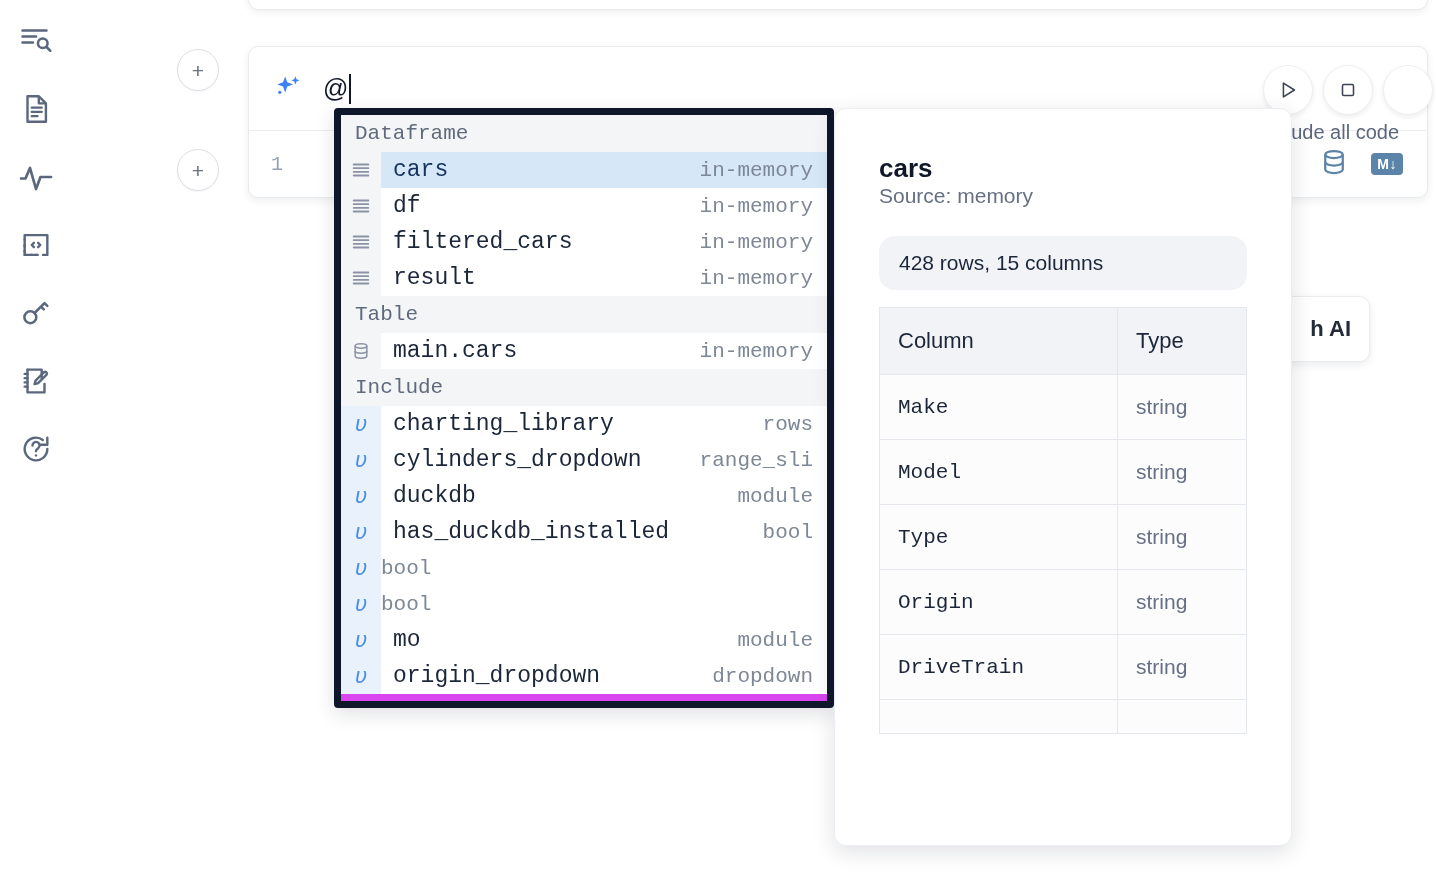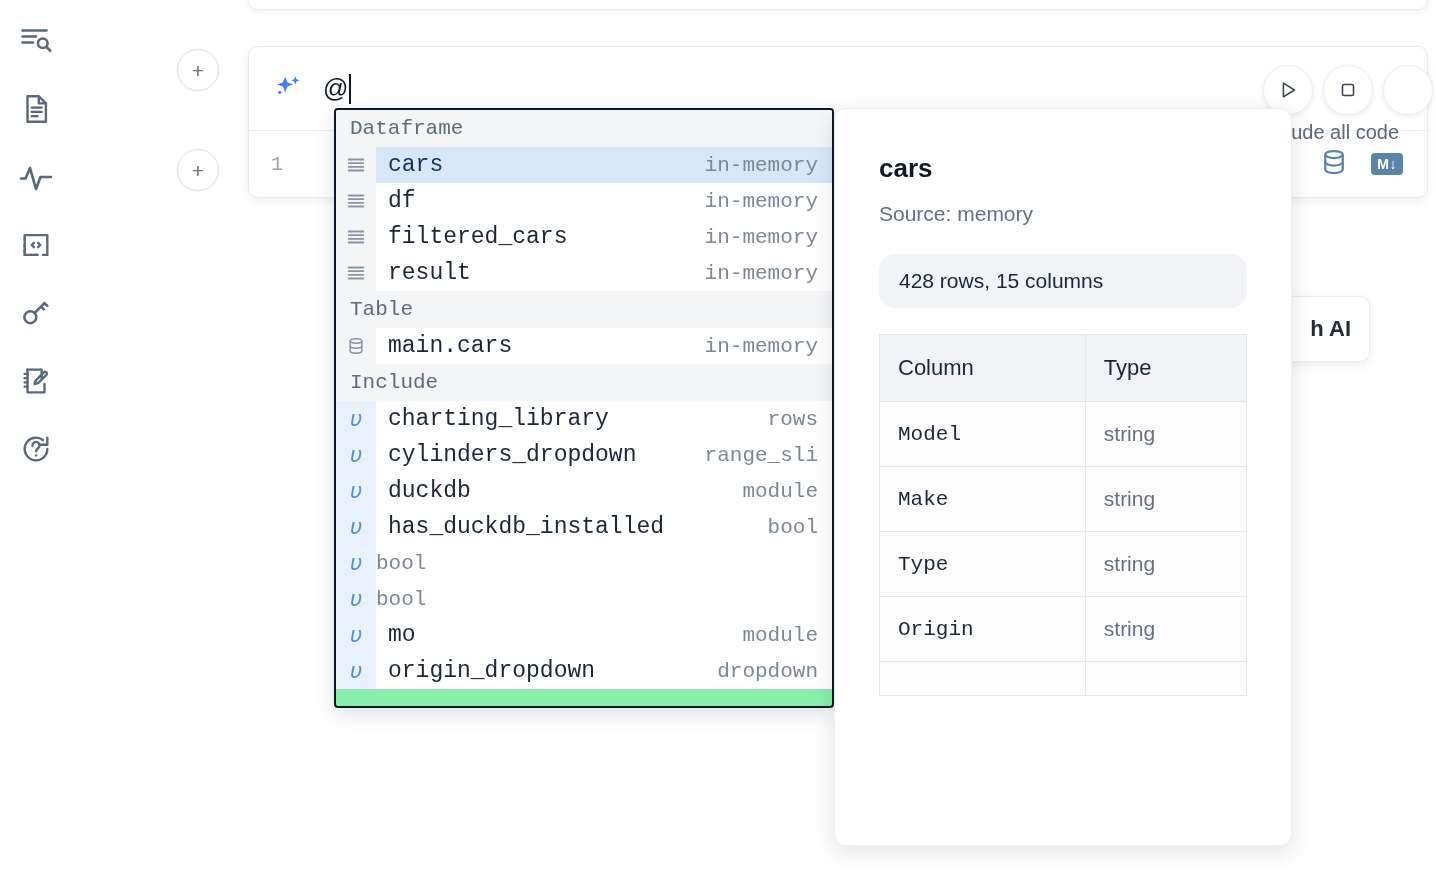--- a/index.html
+++ b/index.html
@@ -98,21 +98,21 @@
     position: absolute; left: 1180px; top: 296px; width: 190px; height: 66px;
     background: #fff; border: 1px solid #ececf0; border-radius: 10px;
     box-shadow: 0 3px 9px rgba(16,24,40,.08);
     display: flex; align-items: center; justify-content: flex-end;
     padding-right: 18px; font-size: 22px; font-weight: bold; color: #242b3a;
   }
 
   
   .ac {
     position: absolute; left: 334px; top: 108px; width: 500px; height: 600px;
-    background: #86efac; border: 2px solid #0f172a; border-radius: 4px;
+    background: #d946ef; border: 7px solid #0f172a; border-radius: 4px;
     box-shadow: 0 6px 20px rgba(16,24,40,.13);
     overflow: hidden; font-family: "Liberation Mono", monospace;
   }
   .ac-group {
     height: 37px; background: #f4f5f7; color: #5f6b7d;
     font-size: 21px; display: flex; align-items: center; padding-left: 14px;
   }
   .ac-item {
     height: 36px; display: flex; align-items: center; background: #fff; cursor: pointer;
   }
@@ -135,26 +135,26 @@
     font-size: 21px; color: #7d8795; white-space: nowrap;
   }
 
   
   .preview {
     position: absolute; left: 834px; top: 108px; width: 458px; height: 738px;
     background: #fff; border: 1px solid #edeef1; border-radius: 12px;
     box-shadow: 0 6px 22px rgba(16,24,40,.13); overflow: hidden; padding: 44px 44px 0 44px;
   }
   .pv-title { font-size: 26px; font-weight: bold; color: #101828; }
-  .pv-source { margin-top: 18px; font-size: 21px; color: #667085; }
+  .pv-source { font-size: 21px; color: #667085; }
   .pv-shape {
     margin-top: 28px; background: #f1f3f7; border-radius: 16px;
     padding: 15px 20px; font-size: 21px; color: #1b2639;
   }
-  .pv-table { margin-top: 26px; width: 368px; border: 1px solid #e4e7ec; border-collapse: collapse; }
+  .pv-table { margin-top: 17px; width: 368px; border: 1px solid #e4e7ec; border-collapse: collapse; }
   .pv-table th, .pv-table td {
     border: 1px solid #e4e7ec; text-align: left; padding: 20px 18px; font-size: 21px;
   }
   .pv-table th { background: #f1f3f7; color: #1b2639; font-weight: normal; font-size: 22px; }
   .pv-table td.col { font-family: "Liberation Mono", monospace; color: #1b2639; background: #fcfcfd; }
   .pv-table td.typ { color: #667085; background: #fcfcfd; }
   .pv-table tr.clipped td { height: 34px; padding: 6px 18px; }
 </style>
 </head>
 <body>
@@ -410,35 +410,39 @@
     <div class="pv-shape">428 rows, 15 columns</div>
     <table class="pv-table">
       <thead>
           <tr id="pv-head">
             <th>Column</th>
             <th>Type</th>
           </tr>
         </thead>
       <tbody id="pv-body">
           <tr>
+            <td class="col">Make</td>
+            <td class="typ">string</td>
+          </tr>
+          <tr>
             <td class="col">Model</td>
-            <td class="typ">string</td>
-          </tr>
-          <tr>
-            <td class="col">Make</td>
             <td class="typ">string</td>
           </tr>
           <tr>
             <td class="col">Type</td>
             <td class="typ">string</td>
           </tr>
           <tr>
             <td class="col">Origin</td>
             <td class="typ">string</td>
           </tr>
+          <tr>
+            <td class="col">DriveTrain</td>
+            <td class="typ">string</td>
+          </tr>
           <tr class="clipped">
             <td class="col"></td>
             <td class="typ"></td>
           </tr>
         </tbody>
     </table>
   </div>
 
 </div>
 

